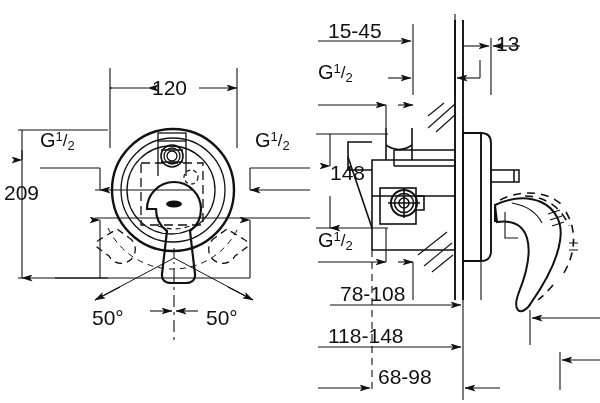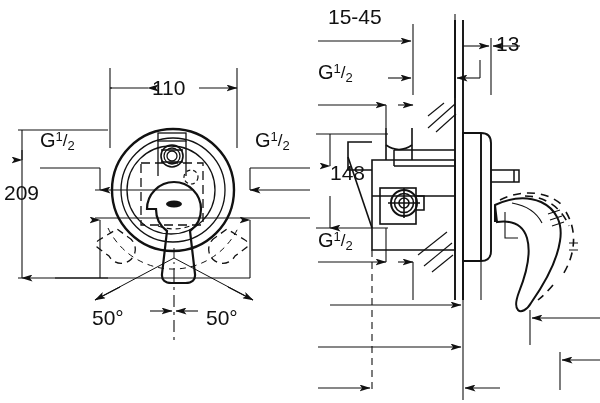--- a/index.html
+++ b/index.html
@@ -278,54 +278,57 @@
       <line x1="318" y1="388" x2="370" y2="388" marker-end="url(#ah)"></line>
       <line x1="500" y1="388" x2="465" y2="388" marker-end="url(#ah)"></line>
 
       <line x1="530" y1="310" x2="530" y2="345"></line>
       <line x1="560" y1="352" x2="560" y2="390"></line>
       <line x1="600" y1="318" x2="532" y2="318" marker-end="url(#ah)"></line>
       <line x1="600" y1="360" x2="562" y2="360" marker-end="url(#ah)"></line>
     </g>
   </svg>
 
-  <div class="dimtxt" style="left:152px;top:77px;">110</div>
+  <div class="dimtxt" style="left:152px;top:77px;">120</div>
 
   <div class="dimtxt" style="left:4px;top:182px;">209</div>
 
   <div class="gtxt">
     <span style="position:absolute;left:40px;top:130px;">
       <span>G</span><span class="num">1</span><span class="sl">/</span><span class="den">2</span>
     </span>
   </div>
 
   <div class="gtxt">
     <span style="position:absolute;left:255px;top:130px;">
       <span>G</span><span class="num">1</span><span class="sl">/</span><span class="den">2</span>
     </span>
   </div>
 
   <div class="dimtxt" style="left:92px;top:307px;">50°</div>
 
   <div class="dimtxt" style="left:206px;top:307px;">50°</div>
 
-  <div class="dimtxt" style="left:328px;top:6px;">15-45</div>
+  <div class="dimtxt" style="left:328px;top:20px;">15-45</div>
 
   <div class="dimtxt" style="left:496px;top:33px;text-align:right;">13</div>
 
   <div class="gtxt">
     <span style="position:absolute;left:318px;top:62px;">
       <span>G</span><span class="num">1</span><span class="sl">/</span><span class="den">2</span>
     </span>
   </div>
 
   <div class="dimtxt" style="left:330px;top:162px;">148</div>
 
   <div class="gtxt">
     <span style="position:absolute;left:318px;top:230px;">
       <span>G</span><span class="num">1</span><span class="sl">/</span><span class="den">2</span>
     </span>
   </div>
 
-
-
+  <div class="dimtxt" style="left:340px;top:283px;">78-108</div>
+
+  <div class="dimtxt" style="left:328px;top:325px;">118-148</div>
+
+  <div class="dimtxt" style="left:378px;top:366px;">68-98</div>
 
 </div>
 
 </body></html>

